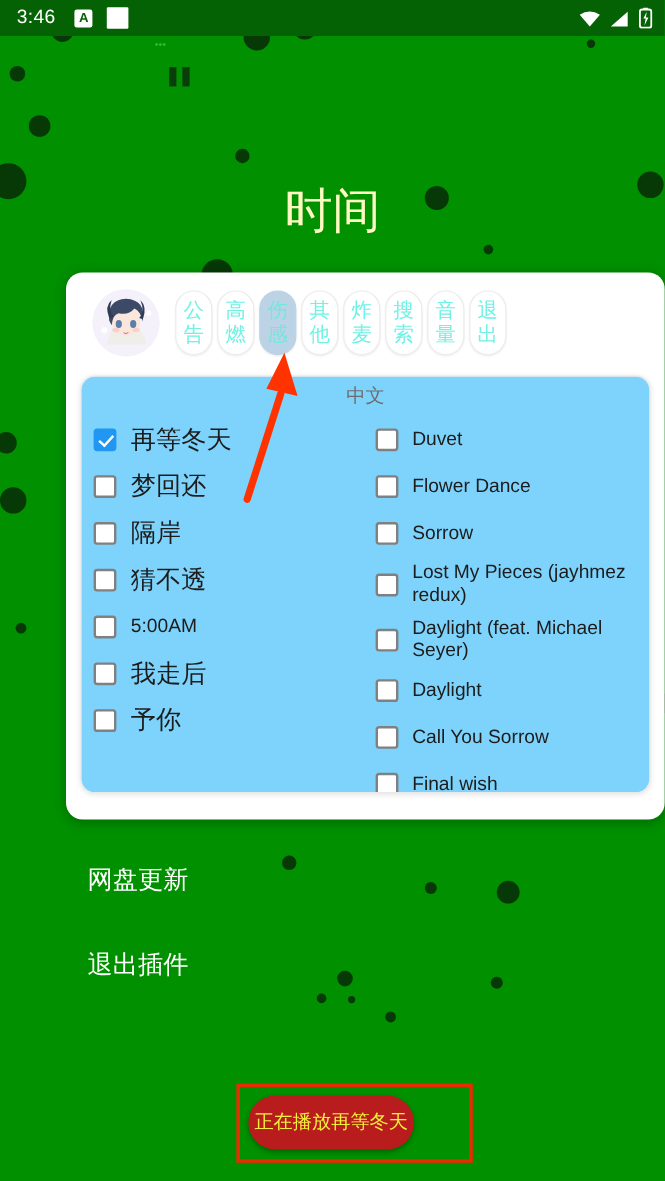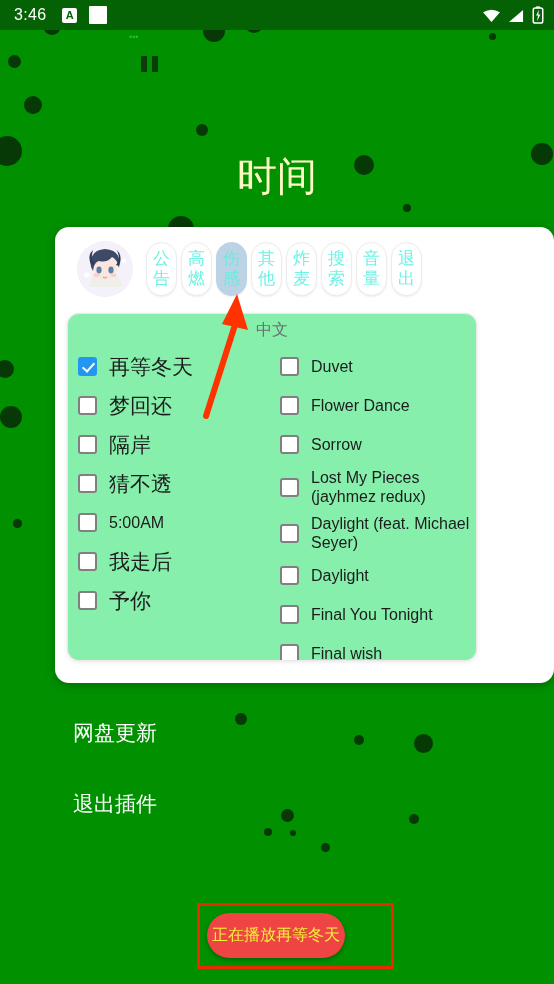--- a/index.html
+++ b/index.html
@@ -75,22 +75,22 @@
     display:flex;flex-direction:column;align-items:center;justify-content:center;
     color:#6ff2e4;font-size:17px;line-height:20px;
     box-shadow:0 1px 2px rgba(0,0,0,.07);
     box-sizing:border-box;
   }
   .tab span{display:block;}
   .tab.sel{background:#bcd3e6;color:#74e6dc;border-color:#bcd3e6;}
 
   
   .card{
-    position:absolute;left:12px;top:86px;width:410px;height:348px;
-    background:#86efac;border:1px solid #e9e9e9;border-radius:12px;
+    position:absolute;left:12px;top:86px;width:475px;height:348px;
+    background:#7dd3fc;border:1px solid #e9e9e9;border-radius:12px;
     box-shadow:0 1px 4px rgba(0,0,0,.10);
     box-sizing:border-box;overflow:hidden;
   }
   .card-heads{display:flex;padding-top:6px;}
   .chead{
     flex:1;text-align:center;color:#6d6d6d;font-size:16px;
   }
   .cols{display:flex;padding:0 0 0 0;}
   .col{flex:1;padding:6px 6px 0 10px;box-sizing:border-box;}
   .col.right{padding-left:6px;}
@@ -114,21 +114,21 @@
   }
   .lbl.cn{font-size:21px;}
 
   
   .redbox{
     position:absolute;left:197px;top:903px;width:197px;height:66px;
     border:3px solid #e82b00;box-sizing:border-box;z-index:5;
   }
   .playbtn{
     position:absolute;left:207px;top:913px;width:138px;height:45px;
-    background:#ef4444;border-radius:23px;z-index:5;
+    background:#b91c1c;border-radius:23px;z-index:5;
     display:flex;align-items:center;justify-content:center;
     color:#f2ef3a;font-size:16px;
     box-shadow:0 2px 4px rgba(0,0,0,.3);
   }
 
   
   .arrow-svg{position:absolute;left:190px;top:290px;z-index:7;pointer-events:none;}
 </style>
 </head>
 <body>
@@ -312,21 +312,21 @@
           <div class="row tall">
             <div class="cb"></div>
             <div class="lbl">Daylight (feat. Michael Seyer)</div>
           </div>
           <div class="row">
             <div class="cb"></div>
             <div class="lbl">Daylight</div>
           </div>
           <div class="row">
             <div class="cb"></div>
-            <div class="lbl">Final You Tonight</div>
+            <div class="lbl">Call You Sorrow</div>
           </div>
           <div class="row">
             <div class="cb"></div>
             <div class="lbl">Final wish</div>
           </div>
         </div>
       </div>
     </div>
   </div>
 

